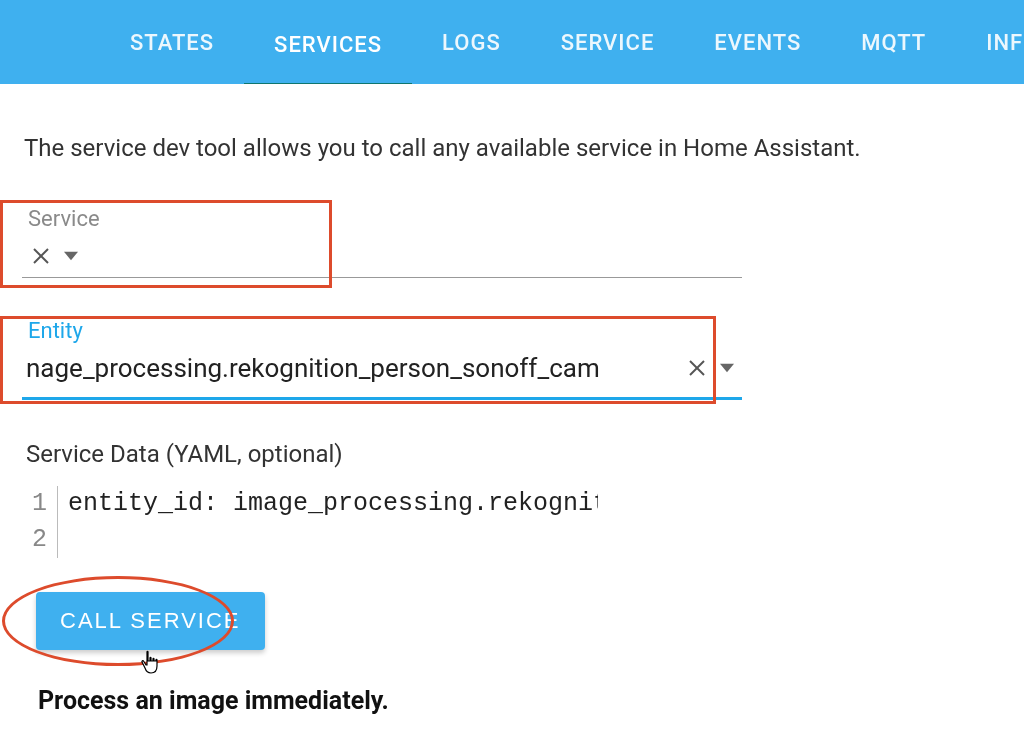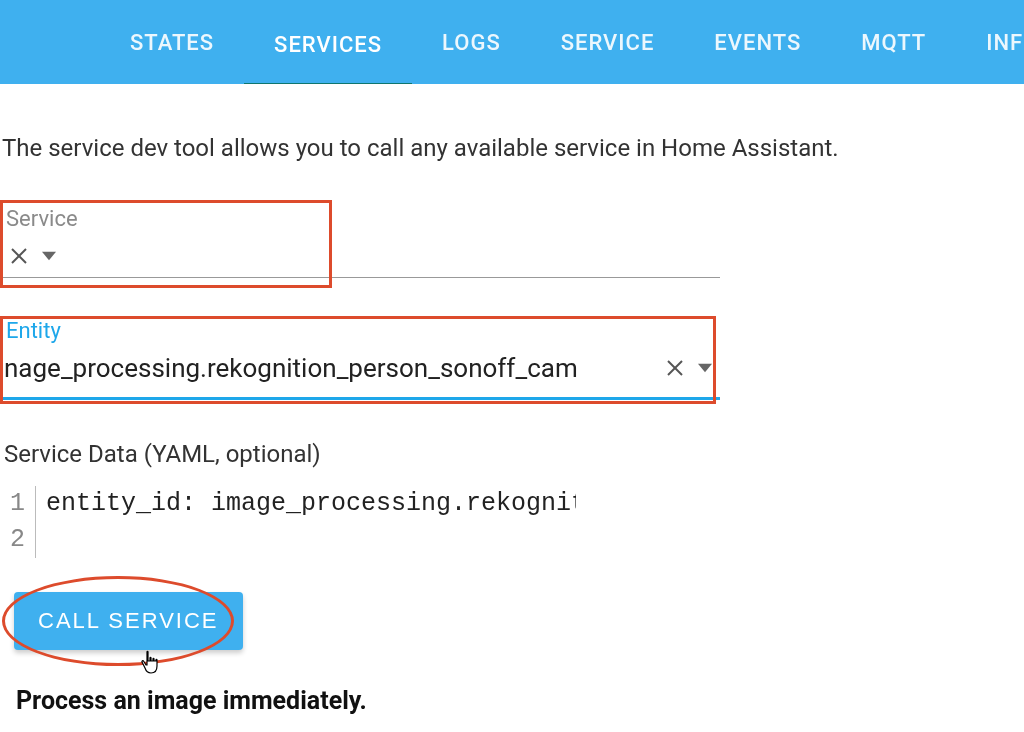--- a/index.html
+++ b/index.html
@@ -32,20 +32,21 @@
       cursor: pointer;
       opacity: 0.9;
     }
     .tab.active {
       opacity: 1;
       border-bottom: 1px solid #0f766e;
       padding-top: 5px; 
     }
     .content {
       padding: 50px 0 0 0;
+      margin-left: 22px;
     }
     .intro {
       font-size: 24px;
       color: #333;
       padding-left: 2px;
       margin-bottom: 44px;
     }
 
     
     .highlight-box {

